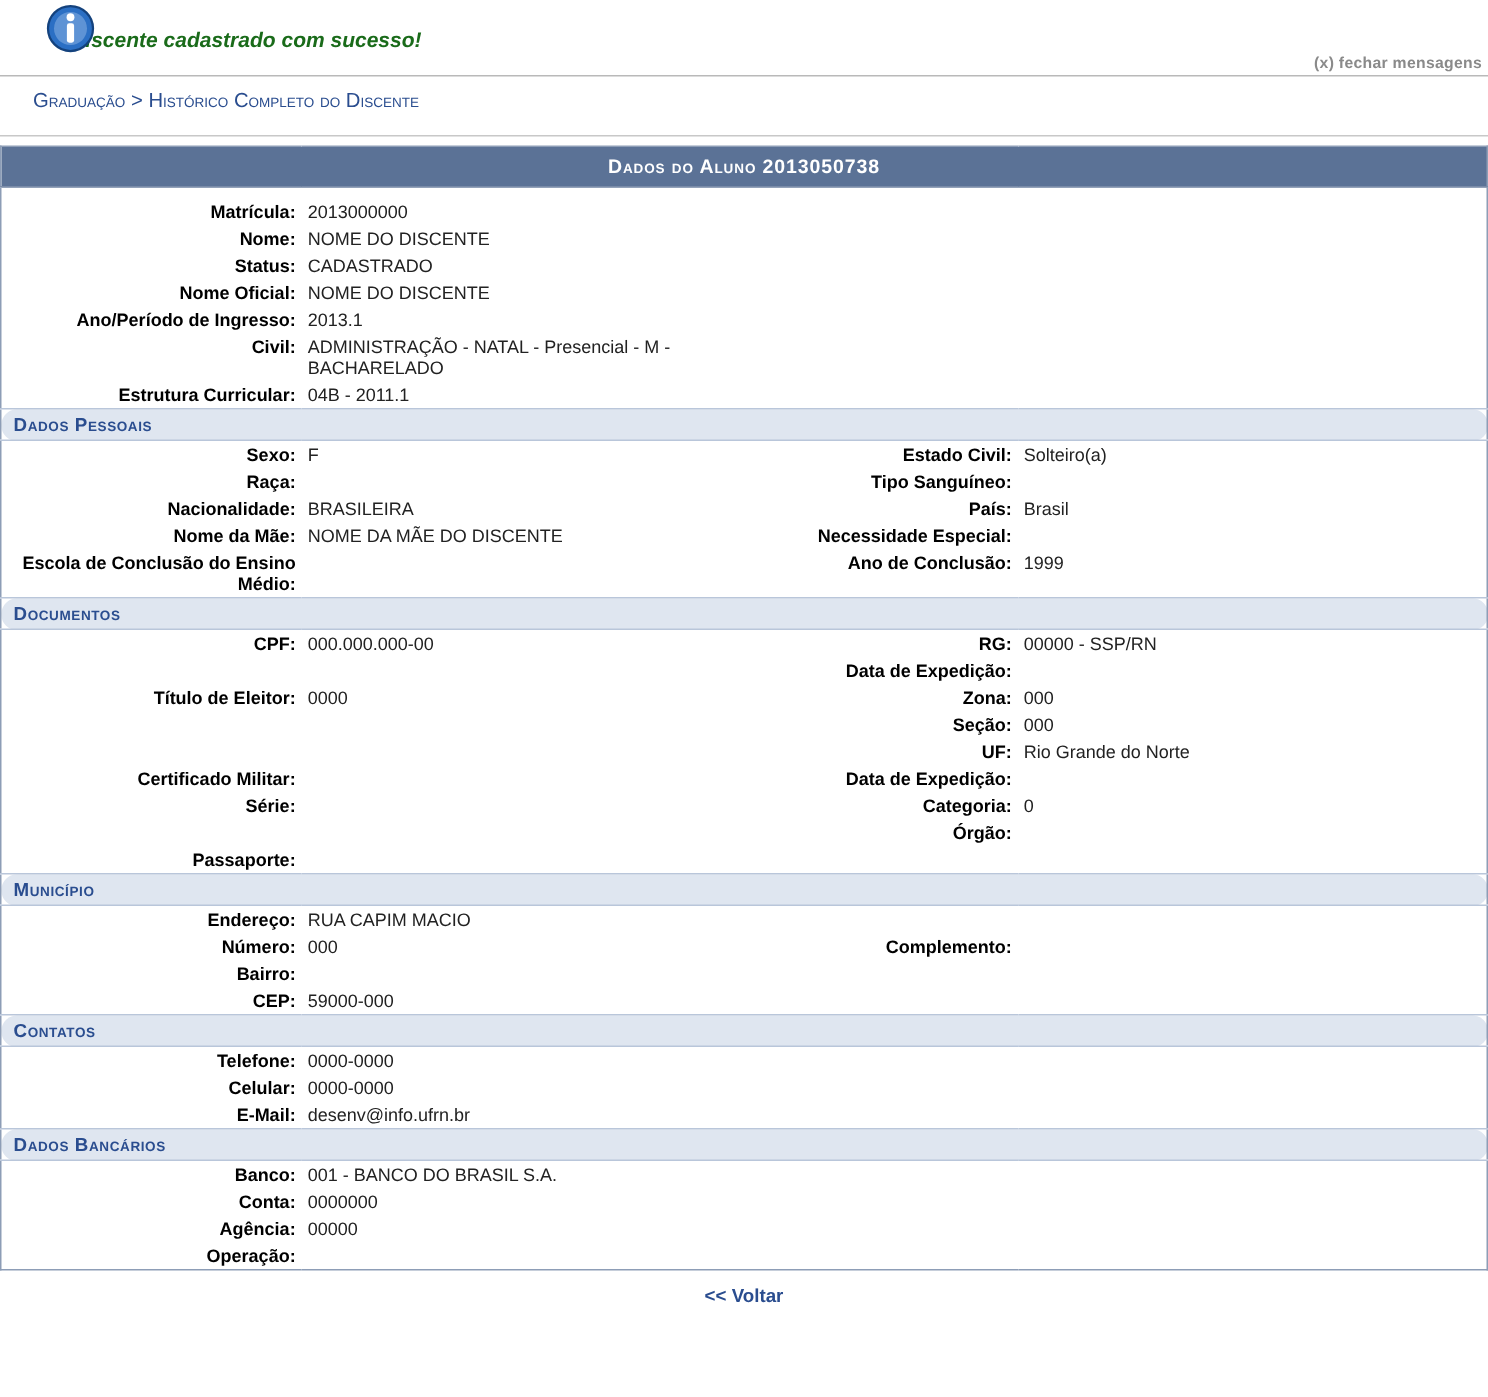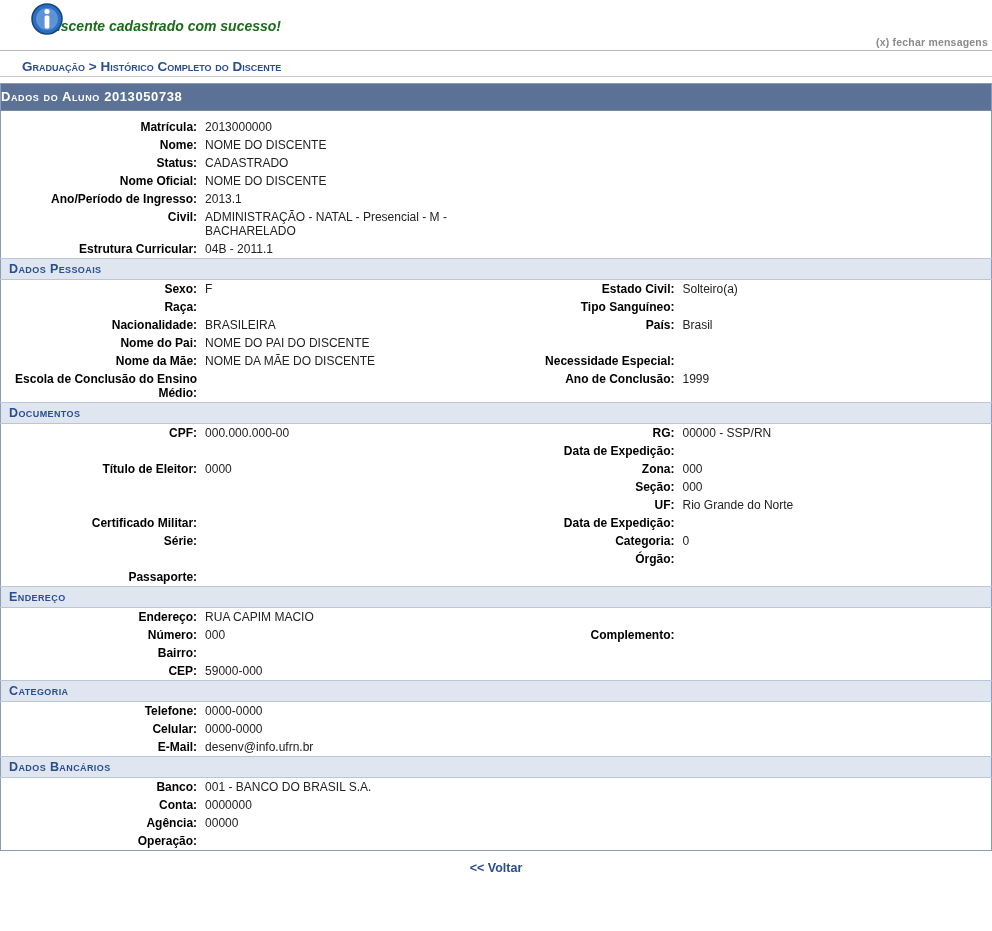--- a/index.html
+++ b/index.html
@@ -46,24 +46,24 @@
     bottom: 2px;
     font-size: 10.5px;
     font-weight: bold;
     color: #8a8a8a;
     text-decoration: none;
     letter-spacing: 0.2px;
   }
 
   
   .breadcrumb {
-    padding: 8px 0 2px 22px;
+    padding: 8px 0 16px 22px;
     font-size: 13.5px;
     font-variant: small-caps;
-    font-weight: bold;
+    font-weight: normal;
     color: #2a4d8f;
     border-bottom: 1px solid #c8c8c8;
     background: #ffffff;
   }
   .breadcrumb a { color: #2a4d8f; text-decoration: none; }
   .crumb-sep { color: #2a4d8f; }
 
   
   .panel {
     width: 988px;
@@ -73,38 +73,39 @@
   }
   table.data {
     width: 100%;
     border-collapse: collapse;
     font-size: 12px;
   }
   .title-row td {
     background: linear-gradient(#6f83a6, #4f6punk);
     background: #5b7296;
     color: #ffffff;
-    text-align: left;
+    text-align: center;
     font-variant: small-caps;
     font-weight: bold;
     font-size: 13px;
     letter-spacing: 0.6px;
     padding: 5px 0 6px 0;
     border-bottom: 1px solid #7a8ba8;
   }
   .section-row td {
     background: #dfe6f0;
     color: #2a4d8f;
     font-variant: small-caps;
     font-weight: bold;
     font-size: 12.5px;
     letter-spacing: 0.4px;
     padding: 3px 0 3px 8px;
     border-top: 1px solid #b9c6da;
     border-bottom: 1px solid #b9c6da;
+    border-radius: 10px;
   }
   td.lbl {
     text-align: right;
     font-weight: bold;
     padding: 2px 4px 2px 6px;
     vertical-align: top;
     white-space: normal;
     color: #000;
   }
   td.val {
@@ -230,26 +231,20 @@
         <td class="lbl">Tipo Sanguíneo:</td>
         <td class="val"></td>
       </tr>
       <tr>
         <td class="lbl">Nacionalidade:</td>
         <td class="val">BRASILEIRA</td>
         <td class="lbl">País:</td>
         <td class="val">Brasil</td>
       </tr>
       <tr>
-        <td class="lbl">Nome do Pai:</td>
-        <td class="val">NOME DO PAI DO DISCENTE</td>
-        <td class="lbl"></td>
-        <td class="val"></td>
-      </tr>
-      <tr>
         <td class="lbl">Nome da Mãe:</td>
         <td class="val">NOME DA MÃE DO DISCENTE</td>
         <td class="lbl">Necessidade Especial:</td>
         <td class="val"></td>
       </tr>
       <tr>
         <td class="lbl">Escola de Conclusão do Ensino Médio:</td>
         <td class="val"></td>
         <td class="lbl">Ano de Conclusão:</td>
         <td class="val">1999</td>
@@ -305,21 +300,21 @@
         <td class="lbl">Órgão:</td>
         <td class="val"></td>
       </tr>
       <tr>
         <td class="lbl">Passaporte:</td>
         <td class="val"></td>
         <td class="lbl"></td>
         <td class="val"></td>
       </tr>
       <tr class="section-row">
-        <td colspan="4">Endereço</td>
+        <td colspan="4">Município</td>
       </tr>
       <tr>
         <td class="lbl">Endereço:</td>
         <td class="val">RUA CAPIM MACIO</td>
         <td class="lbl"></td>
         <td class="val"></td>
       </tr>
       <tr>
         <td class="lbl">Número:</td>
         <td class="val">000</td>
@@ -332,21 +327,21 @@
         <td class="lbl"></td>
         <td class="val"></td>
       </tr>
       <tr>
         <td class="lbl">CEP:</td>
         <td class="val">59000-000</td>
         <td class="lbl"></td>
         <td class="val"></td>
       </tr>
       <tr class="section-row">
-        <td colspan="4">Categoria</td>
+        <td colspan="4">Contatos</td>
       </tr>
       <tr>
         <td class="lbl">Telefone:</td>
         <td class="val">0000-0000</td>
         <td class="lbl"></td>
         <td class="val"></td>
       </tr>
       <tr>
         <td class="lbl">Celular:</td>
         <td class="val">0000-0000</td>

